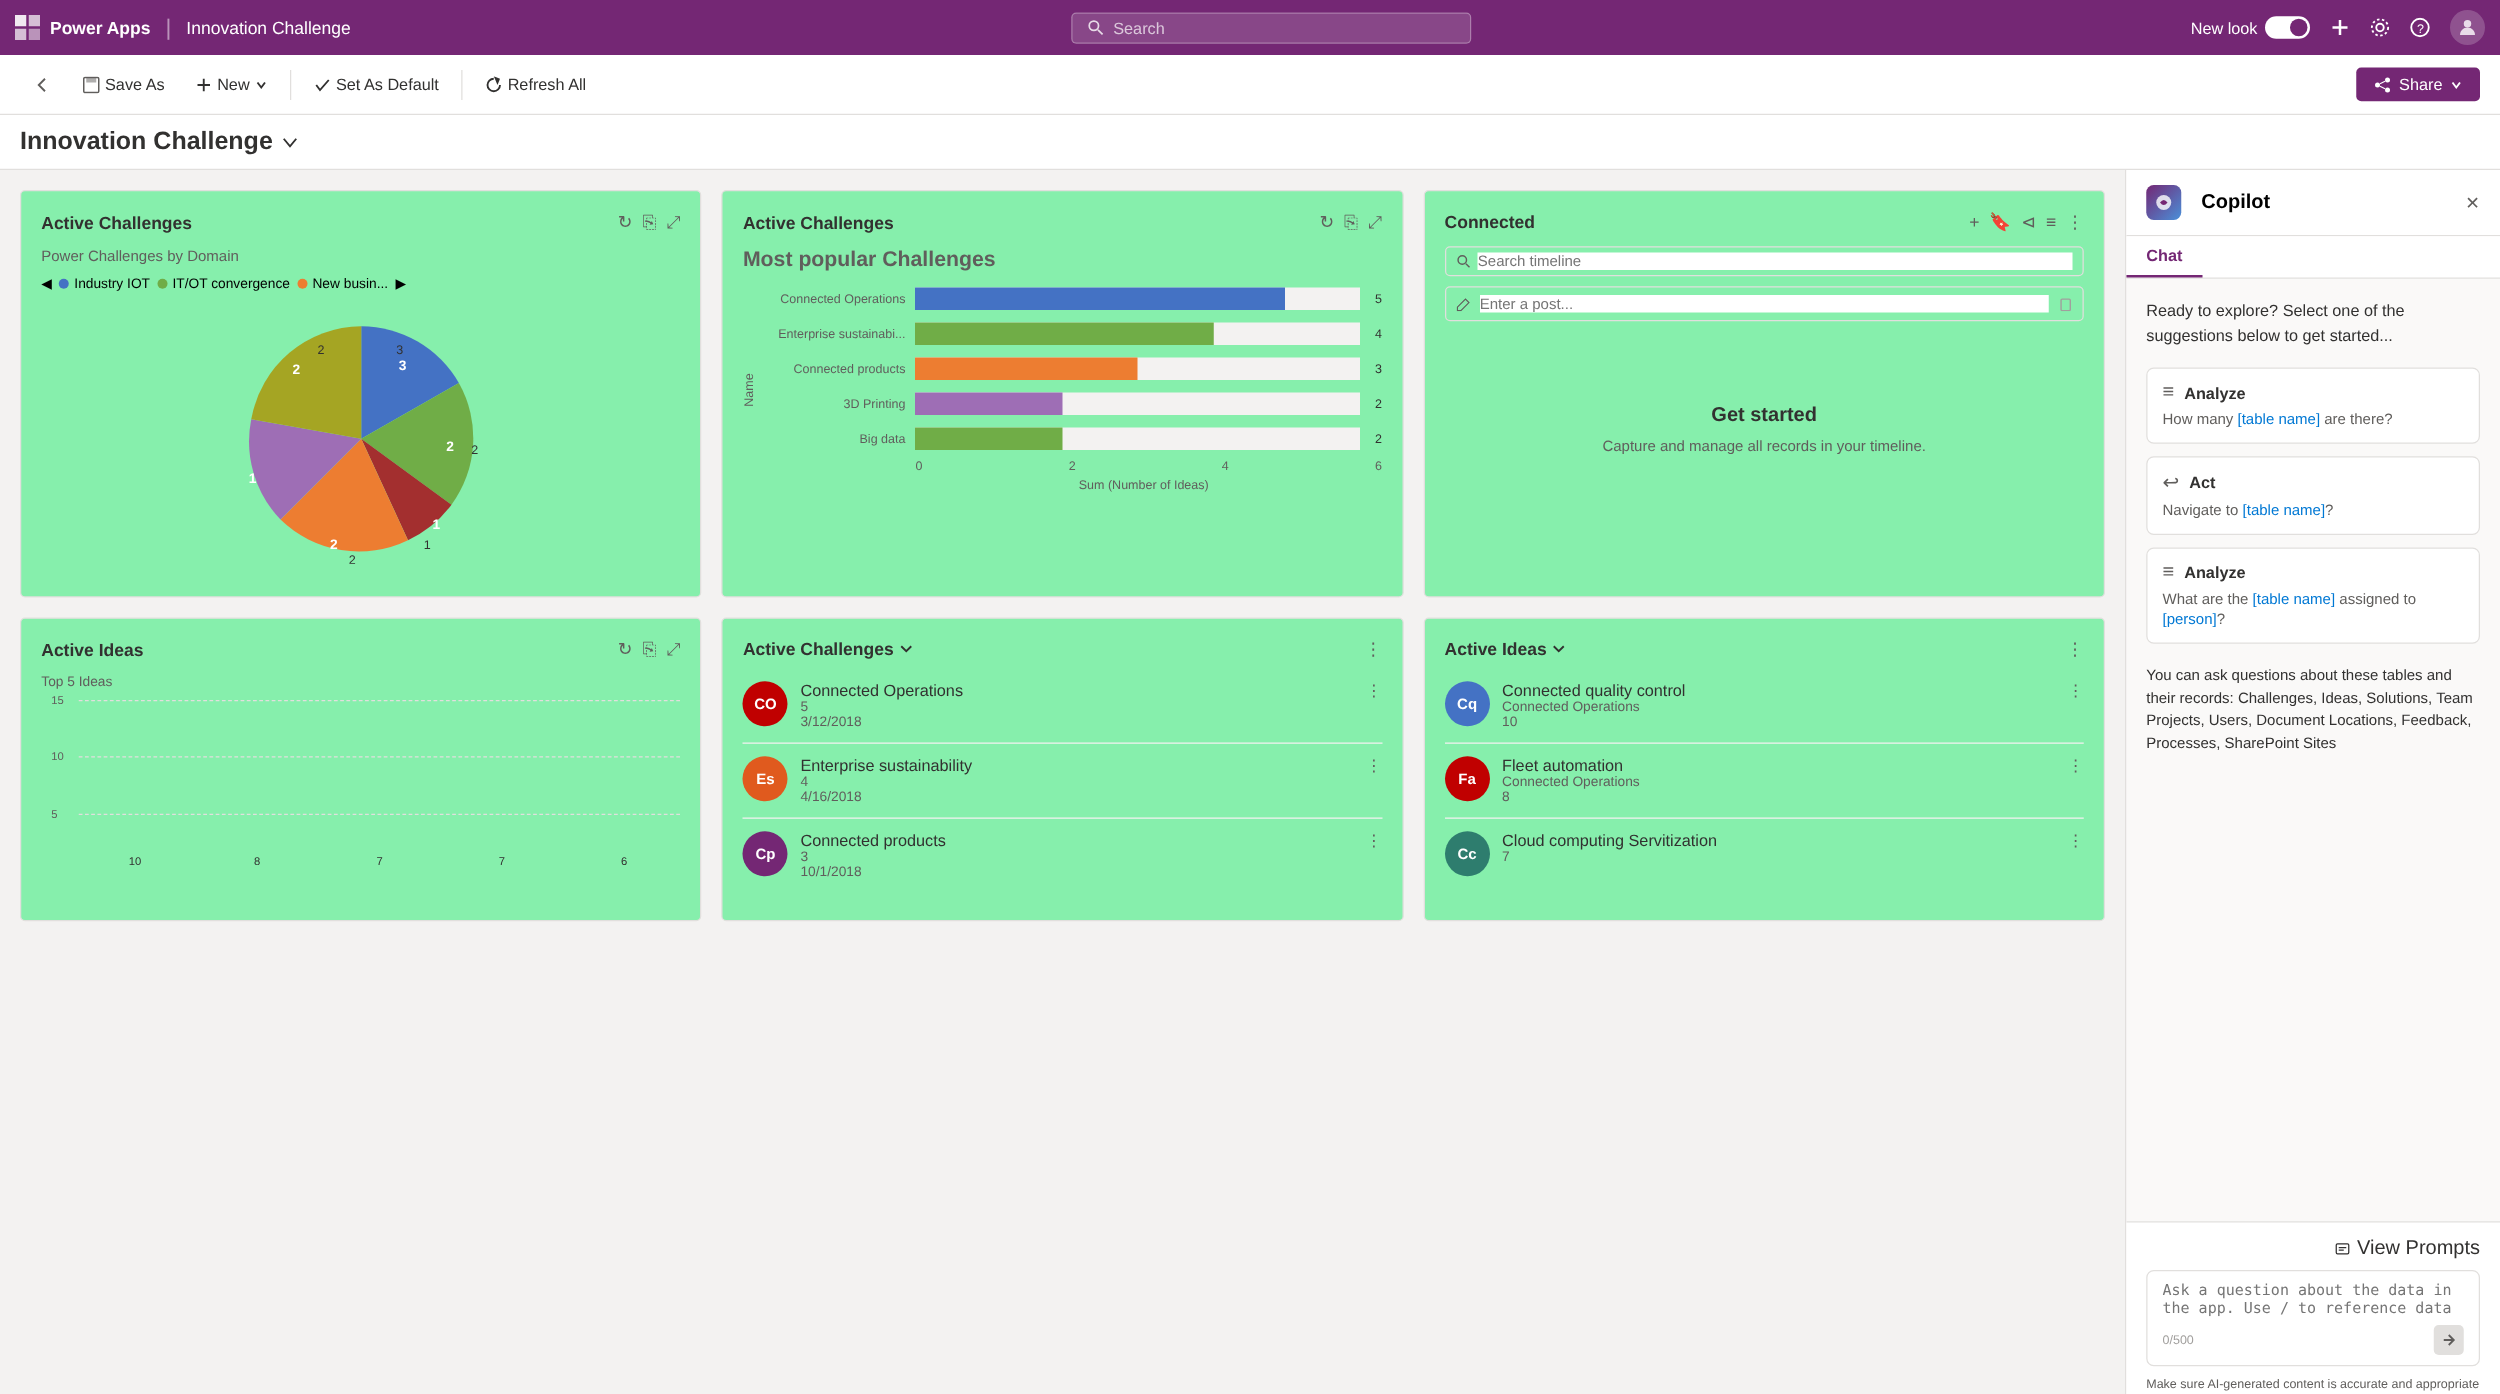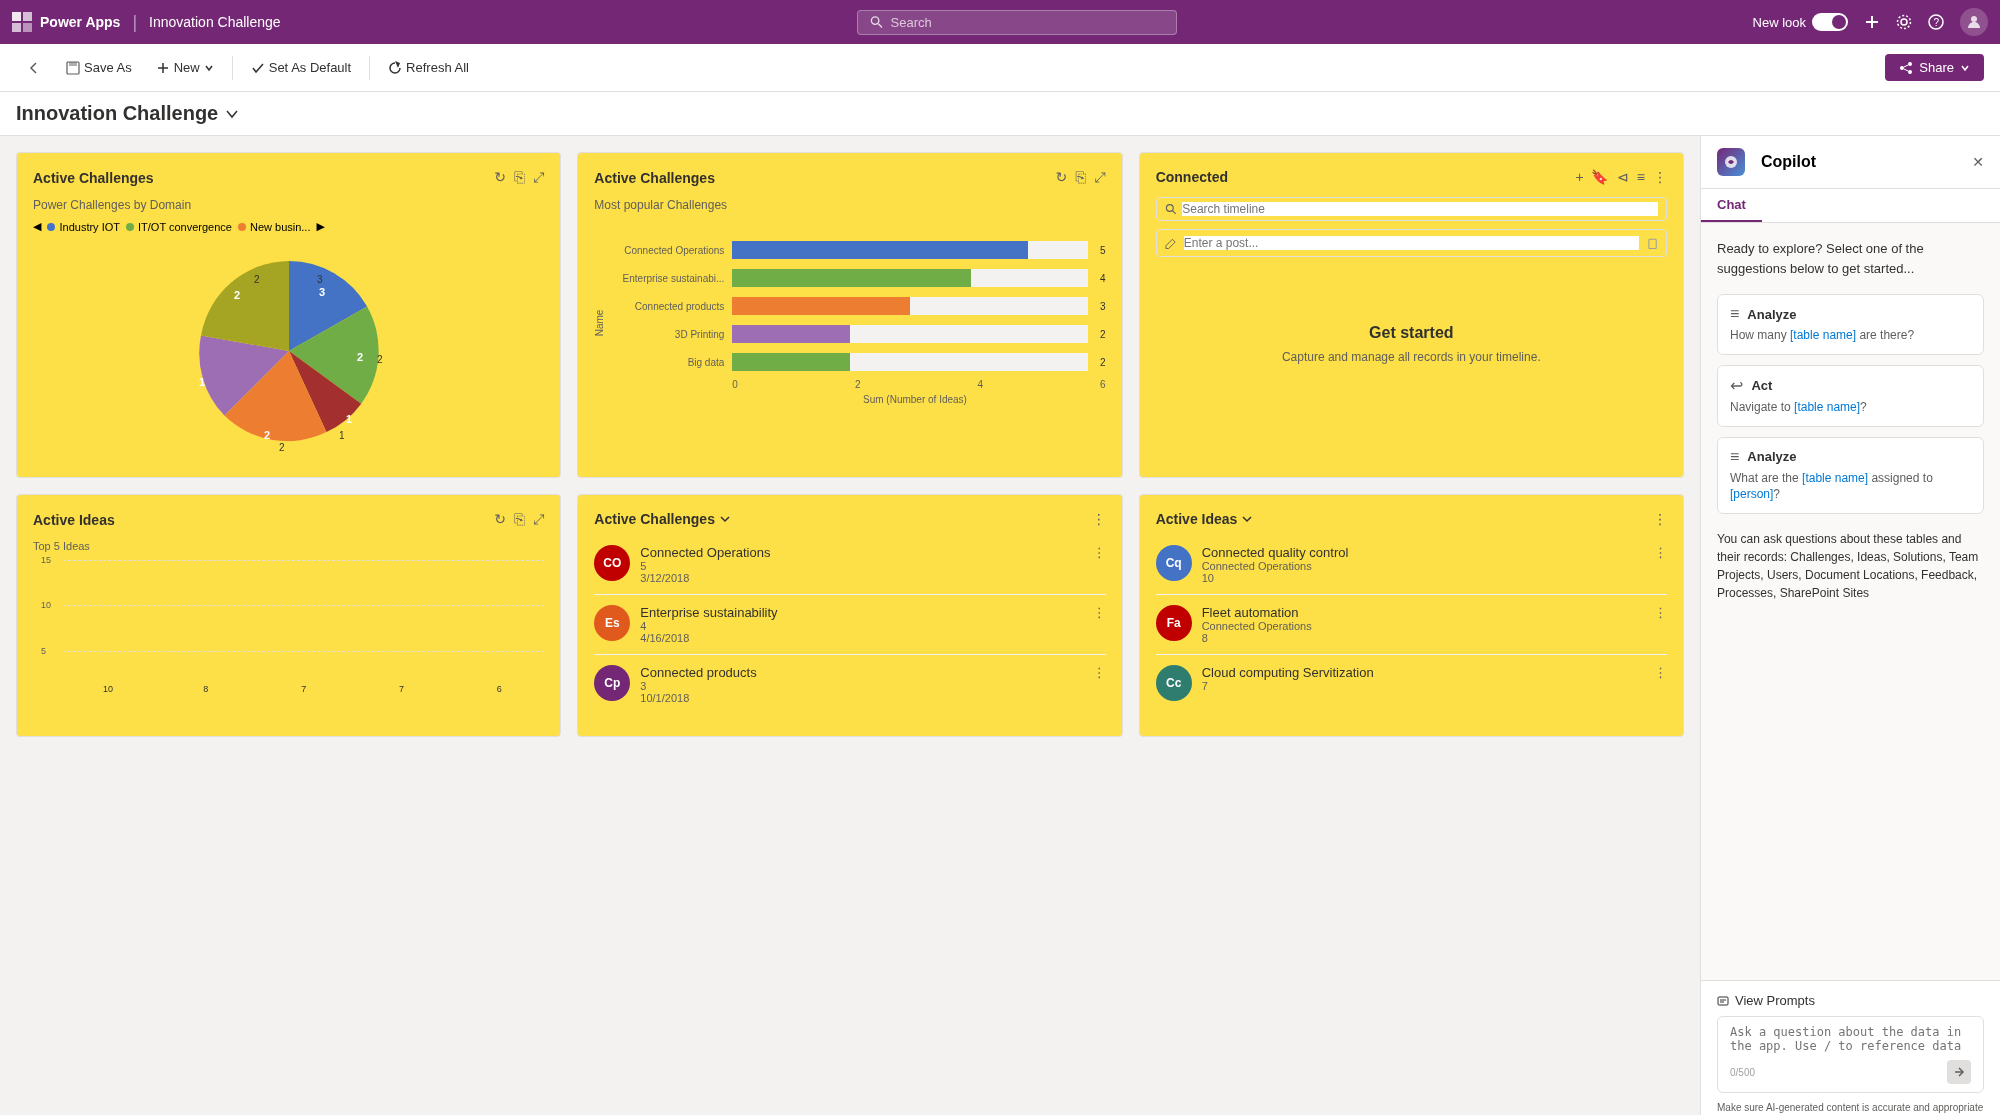--- a/index.html
+++ b/index.html
@@ -96,42 +96,42 @@
       padding: 16px;
       display: grid;
       grid-template-columns: 1fr 1fr 1fr;
       grid-template-rows: auto auto;
       gap: 16px;
       align-content: start;
     }
 
     
     .card {
-      background: #fde047;
+      background: #86efac;
       border-radius: 4px;
       border: 1px solid #e1dfdd;
       padding: 16px;
       overflow: hidden;
     }
     .card-header {
       display: flex; align-items: center; justify-content: space-between;
       margin-bottom: 12px;
     }
     .card-title { font-size: 14px; font-weight: 600; color: #323130; }
     .card-actions { display: flex; gap: 8px; }
     .card-action-icon { cursor: pointer; color: #605e5c; font-size: 14px; }
 
     
     .pie-card { grid-column: 1; grid-row: 1; }
     .pie-subtitle { font-size: 12px; color: #605e5c; margin-bottom: 8px; }
     .pie-container { display: flex; justify-content: center; align-items: center; height: 220px; }
 
     
     .bar-card { grid-column: 2; grid-row: 1; }
-    .bar-subtitle { font-size: 12px; color: #605e5c; margin-bottom: 29px; }
+    .bar-subtitle { font-size: 17px; color: #605e5c; margin-bottom: 12px; font-weight: bold; }
     .bar-row { display: flex; align-items: center; gap: 8px; }
     .bar-label { font-size: 10px; color: #605e5c; width: 110px; text-align: right; flex-shrink: 0; }
     .bar-outer { flex: 1; height: 18px; background: #f3f2f1; position: relative; }
     .bar-inner { height: 100%; }
     .bar-value { font-size: 10px; color: #323130; margin-left: 4px; }
     .bar-axis { display: flex; justify-content: space-between; padding-left: 118px; font-size: 10px; color: #605e5c; margin-top: 4px; }
     .bar-axis-label { font-size: 10px; color: #605e5c; text-align: center; margin-top: 4px; padding-left: 110px; }
 
     
     .timeline-card { grid-column: 3; grid-row: 1; }
@@ -186,21 +186,21 @@
     .copilot-suggestion {
       background: white; border: 1px solid #e1dfdd; border-radius: 6px;
       padding: 10px 12px; margin-bottom: 10px; cursor: pointer;
     }
     .copilot-suggestion-header { display: flex; align-items: center; gap: 8px; margin-bottom: 4px; }
     .copilot-suggestion-title { font-size: 13px; font-weight: 600; color: #323130; }
     .copilot-suggestion-desc { font-size: 12px; color: #605e5c; line-height: 1.4; }
     .copilot-link { color: #0078d4; text-decoration: none; }
     .copilot-info { font-size: 12px; color: #323130; line-height: 1.5; margin-top: 16px; }
     .copilot-footer { padding: 12px 16px; border-top: 1px solid #e1dfdd; background: white; }
-    .copilot-view-prompts { display: flex; align-items: center; gap: 6px; font-size: 13px; color: #323130; cursor: pointer; margin-bottom: 8px; }
+    .copilot-view-prompts { display: flex; align-items: center; justify-content: flex-end; gap: 6px; font-size: 16px; color: #323130; cursor: pointer; margin-bottom: 8px; }
     .copilot-input-area { border: 1px solid #e1dfdd; border-radius: 6px; padding: 8px 12px; background: white; }
     .copilot-input { border: none; outline: none; width: 100%; font-size: 12px; color: #323130; resize: none; }
     .copilot-input-footer { display: flex; justify-content: space-between; align-items: center; margin-top: 4px; font-size: 10px; color: #a19f9d; }
     .copilot-send { background: #e1dfdd; border: none; border-radius: 4px; width: 24px; height: 24px; display: flex; align-items: center; justify-content: center; cursor: pointer; }
     .copilot-disclaimer { font-size: 10px; color: #605e5c; margin-top: 8px; line-height: 1.4; }
   </style>
 </head>
 <body>
 
 <div class="top-nav">

